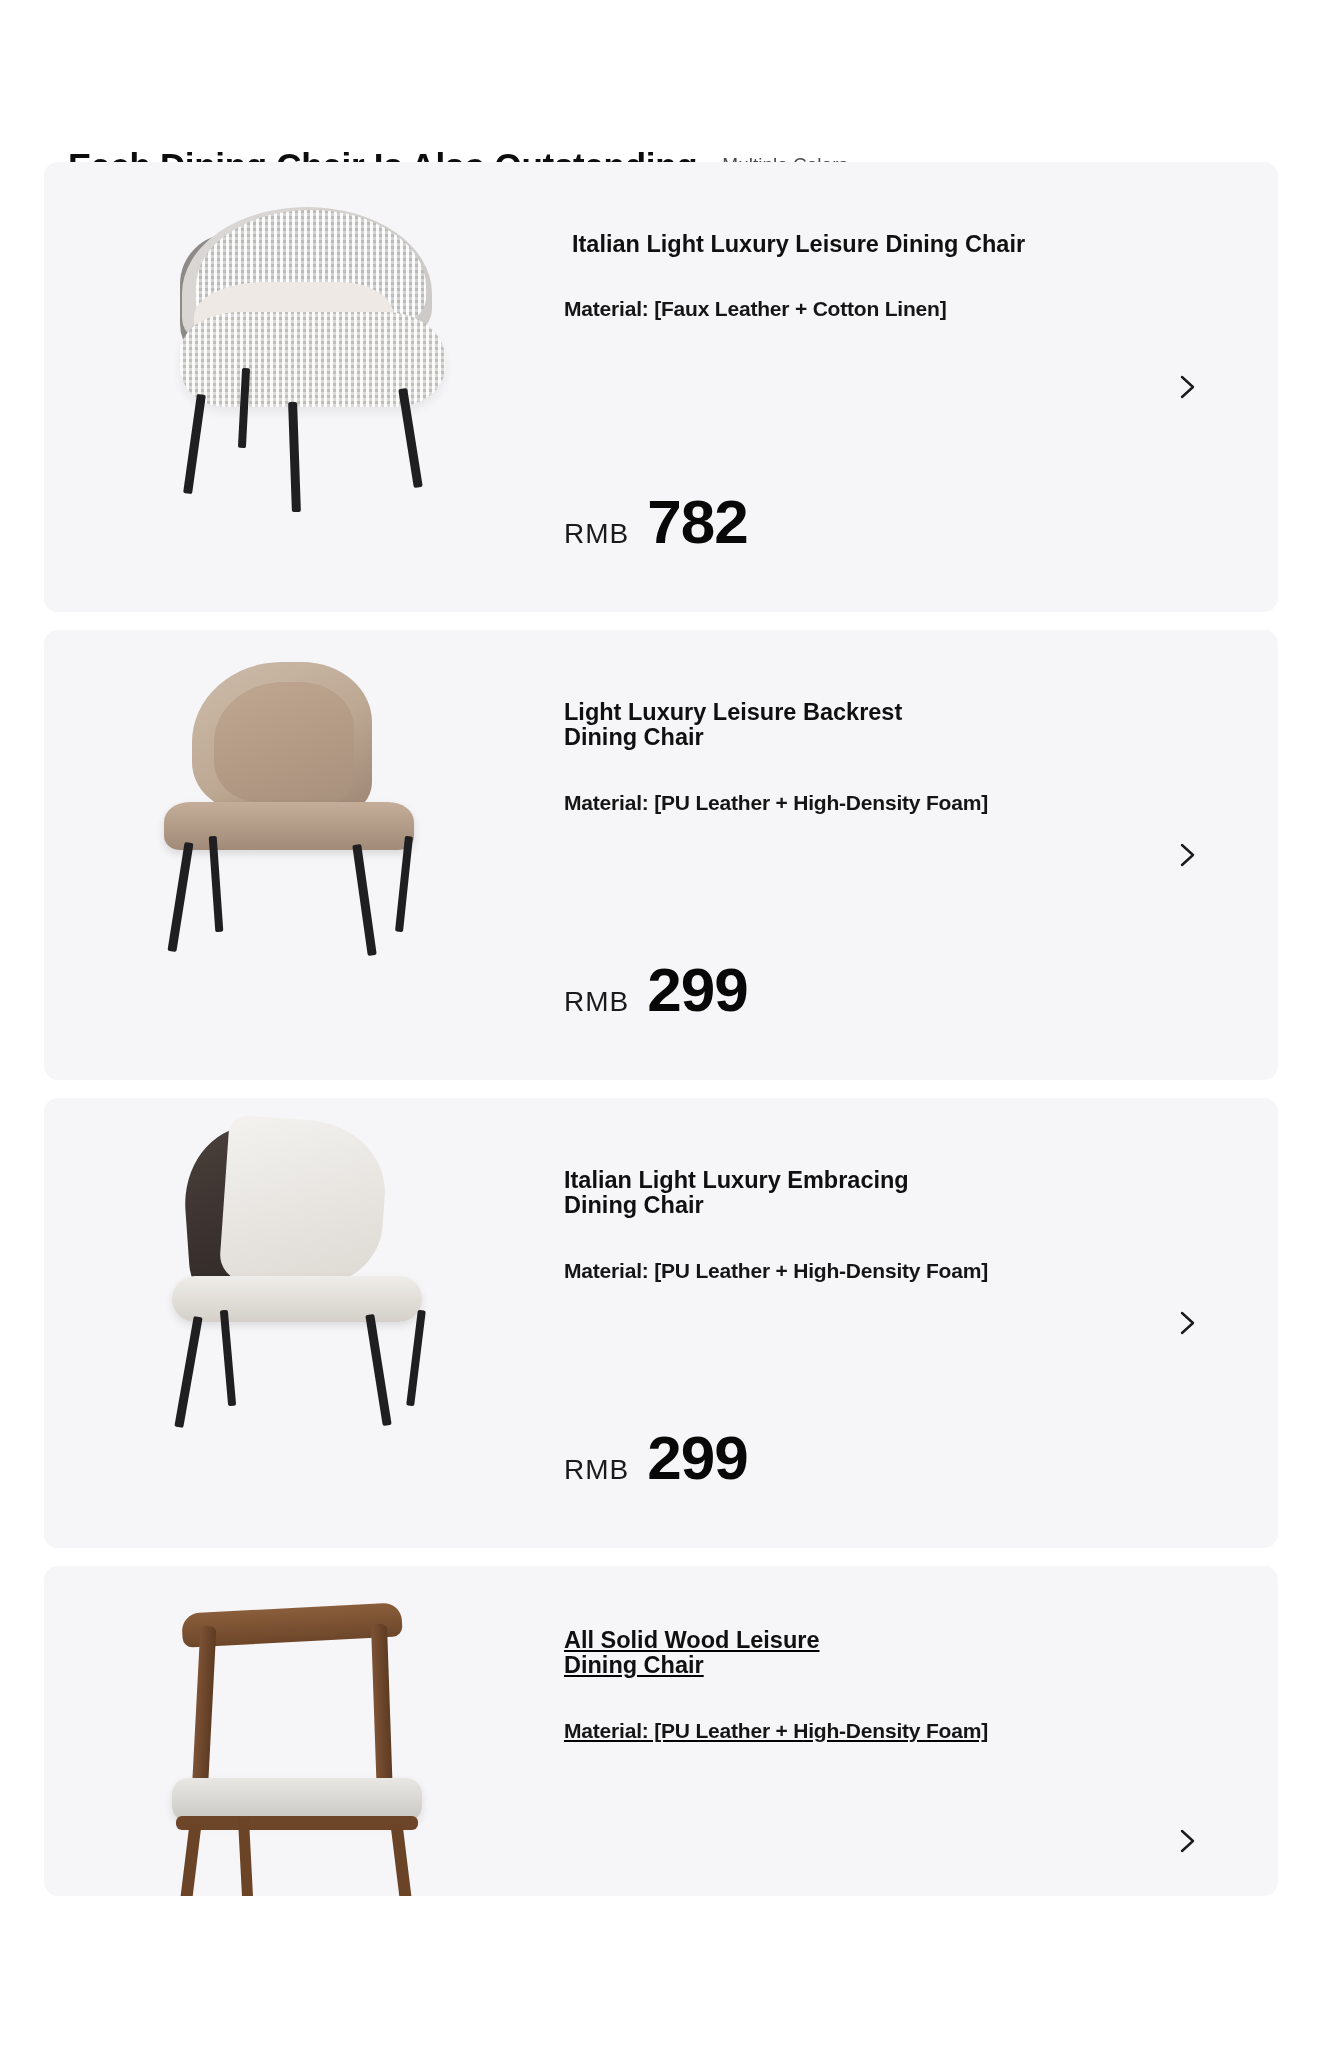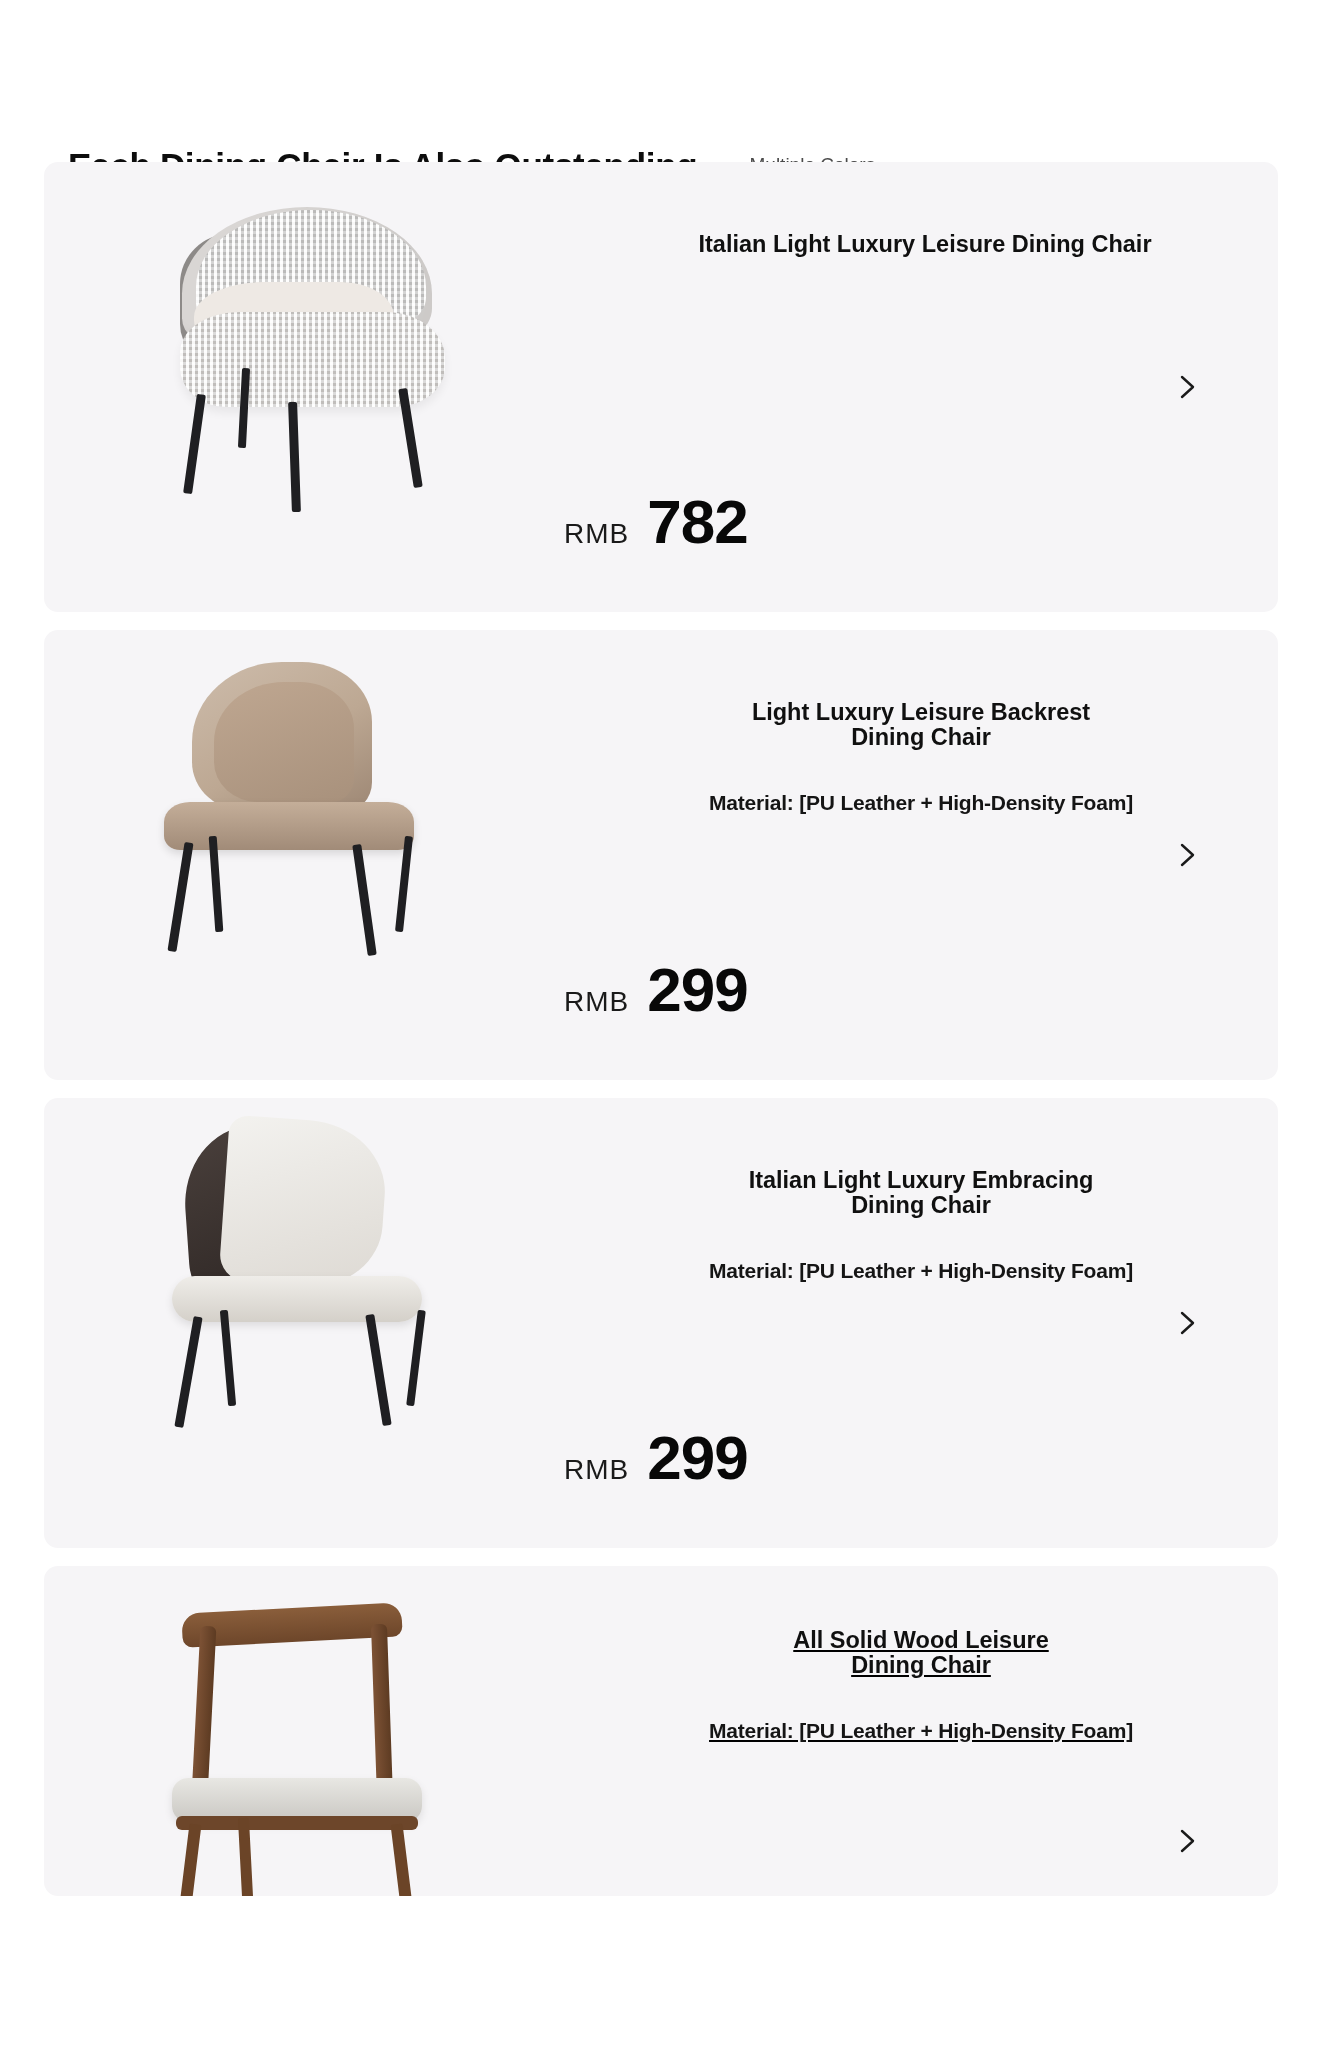--- a/index.html
+++ b/index.html
@@ -12,21 +12,20 @@
     min-height: 2048px;
     font-family: "Liberation Sans", sans-serif;
     -webkit-font-smoothing: antialiased;
   }
   .page {
     position: relative;
     width: 1322px;
     min-height: 2048px;
     background: #ffffff;
     overflow: hidden;
-    text-align: center;
   }
 
   
   .header {
     position: relative;
     padding: 0;
     margin: 0;
     height: 150px;
   }
   .header-inner {
@@ -301,20 +300,21 @@
           <div class="c1-seat2"></div>
           <div class="c1-seat"></div>
           <div class="leg" style="left:146px;top:232px;width:9px;height:100px;transform:rotate(8deg);"></div>
           <div class="leg" style="left:246px;top:240px;width:9px;height:110px;transform:rotate(-2deg);"></div>
           <div class="leg" style="left:362px;top:226px;width:9px;height:100px;transform:rotate(-9deg);"></div>
           <div class="leg" style="left:196px;top:206px;width:8px;height:80px;transform:rotate(3deg);"></div>
         </div>
       </div>
       <div class="card-body">
         <div class="prod-title indent">Italian Light Luxury Leisure Dining Chair</div>
+        <div class="prod-material">Material: [Faux Leather + Cotton Linen]</div>
         <div class="price-row">
           <span class="price-cur">RMB</span>
           <span class="price-val">782</span>
         </div>
       </div>
       <div class="chevron">
         <svg width="30" height="30" viewBox="0 0 30 30" fill="none">
           <path d="M10 5 L21 15 L10 25" stroke="#1a1a1a" stroke-width="2.4" stroke-linecap="round" stroke-linejoin="round"></path>
         </svg>
       </div>

